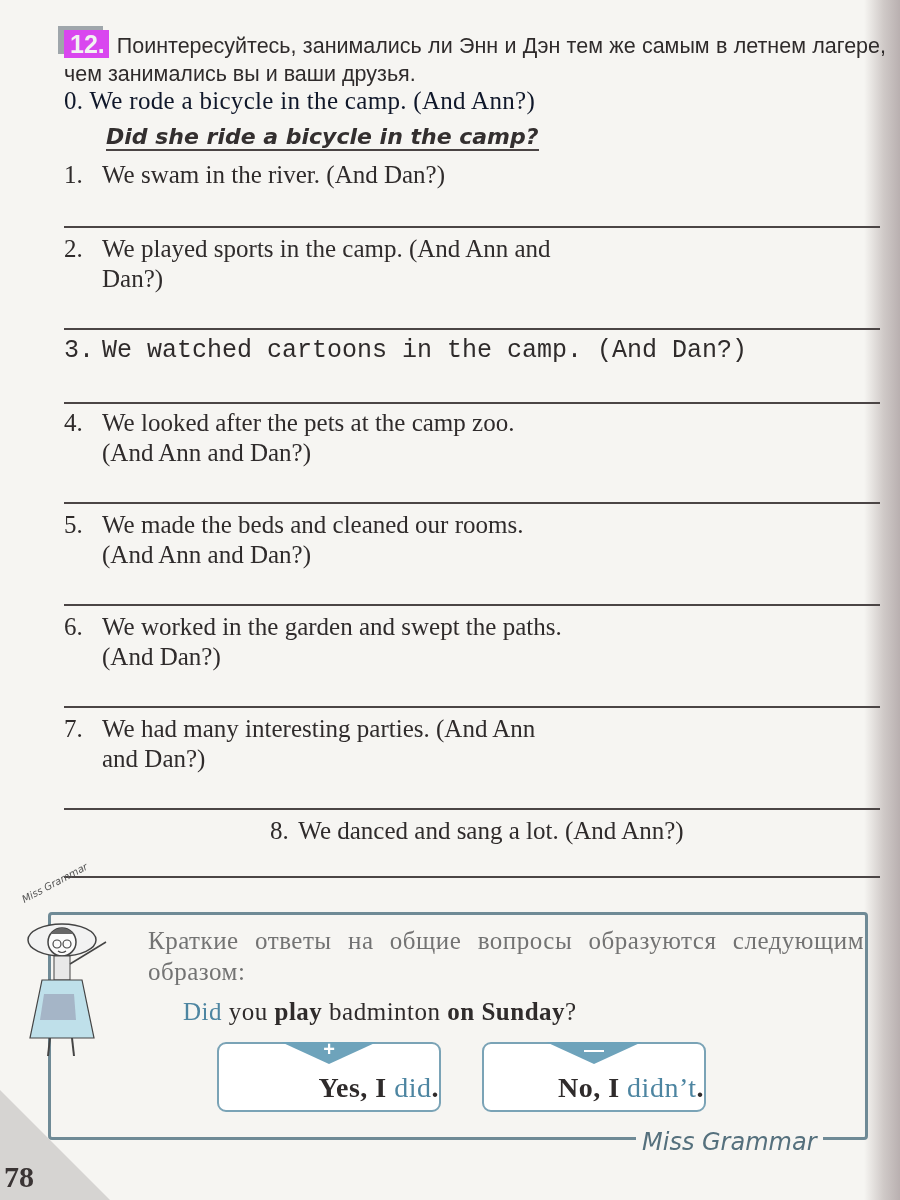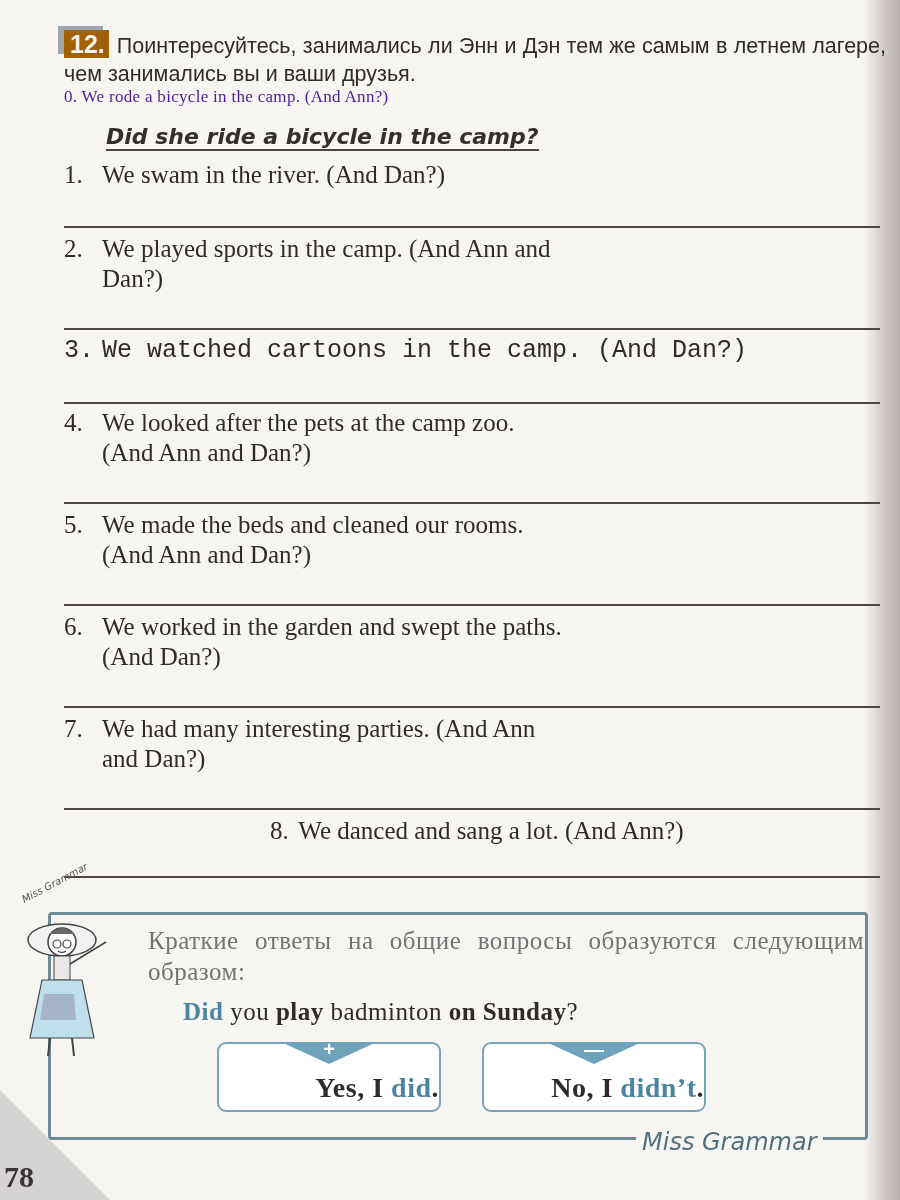--- a/index.html
+++ b/index.html
@@ -19,26 +19,26 @@
   }
   .page-number {
     position:absolute; left:4px; bottom:6px; font-size:30px; font-weight:bold; color:#3a3434;
   }
   .task-header {
     position:absolute; left:64px; top:30px; width:822px;
     font-family:"Liberation Sans", sans-serif; font-size:21.5px; line-height:28px; color:#2f2b2b;
     text-align:justify;
   }
   .task-badge {
-    display:inline-block; background:#a16207; color:#f2f2f2; font-weight:bold;
+    display:inline-block; background:#d946ef; color:#f2f2f2; font-weight:bold;
     font-size:25px; padding:0 4px 0 6px; line-height:28px; margin-right:8px;
     box-shadow:-6px -4px 0 #9fa6ab;
   }
   .example {
-    position:absolute; left:64px; top:87px; font-size:17px; color:#4c1d95; letter-spacing:0.3px;
+    position:absolute; left:64px; top:87px; font-size:25px; color:#0f172a; letter-spacing:0.3px;
   }
   .example-answer {
     position:absolute; left:106px; top:124px; font-family:"DejaVu Sans", sans-serif;
     font-style:italic; font-weight:bold; font-size:22px; color:#332f2f;
     border-bottom:2px solid #4a4444; padding-bottom:0;
   }
   .item {
     position:absolute; left:64px; width:816px; font-size:25px; line-height:30px; color:#2f2b2b;
   }
   .item .num { display:inline-block; width:38px; }
@@ -50,21 +50,21 @@
     position:absolute; left:48px; top:912px; width:820px; height:228px;
     border:3px solid #6f8a96; border-radius:4px; box-sizing:border-box;
   }
   .rule-text {
     position:absolute; left:148px; top:925px; width:716px; font-size:25px; line-height:31px;
     color:#737373; letter-spacing:0.5px; text-align:justify;
   }
   .example-q {
     position:absolute; left:183px; top:998px; font-size:25px; color:#2f2b2b; letter-spacing:0.5px;
   }
-  .blue { color:#4d85a1; font-weight:bold; }
+  .blue { color:#4d85a1; font-weight:normal; }
   .bold { font-weight:bold; }
   .answer-box {
     position:absolute; top:1042px; width:224px; height:70px; box-sizing:border-box;
     border:2px solid #7aa3b6; border-radius:9px; background:#fff;
   }
   .answer-flag {
     position:absolute; top:-2px; left:50%; transform:translateX(-50%);
     width:0; height:0; border-left:48px solid transparent; border-right:48px solid transparent;
     border-top:22px solid #6ea3bb;
   }

